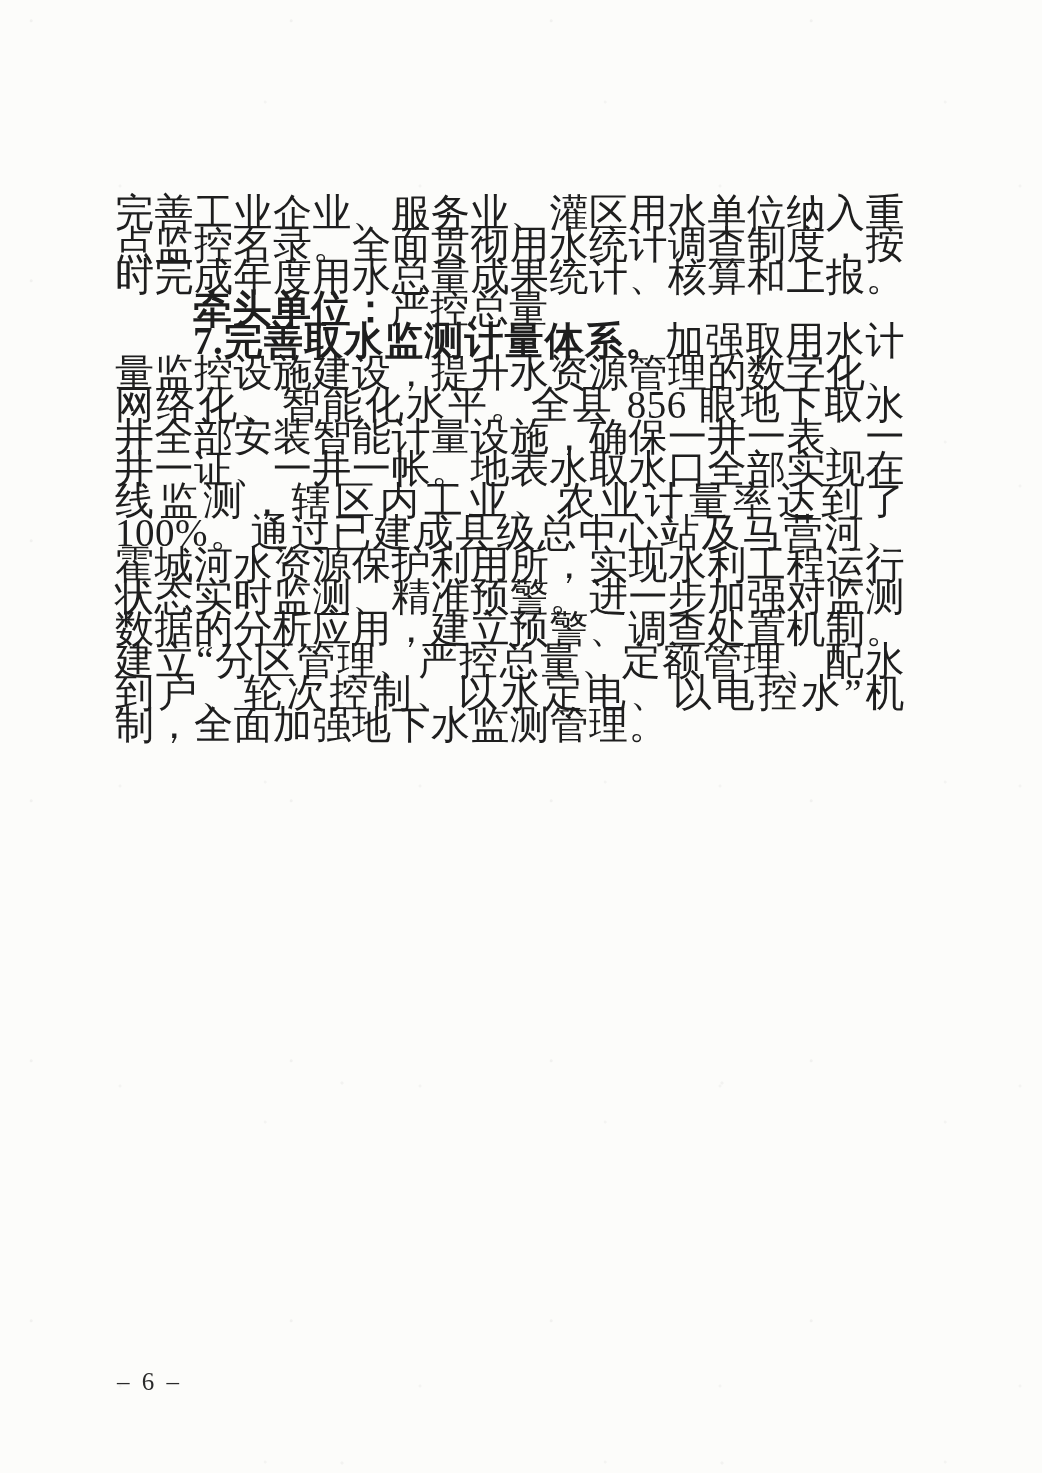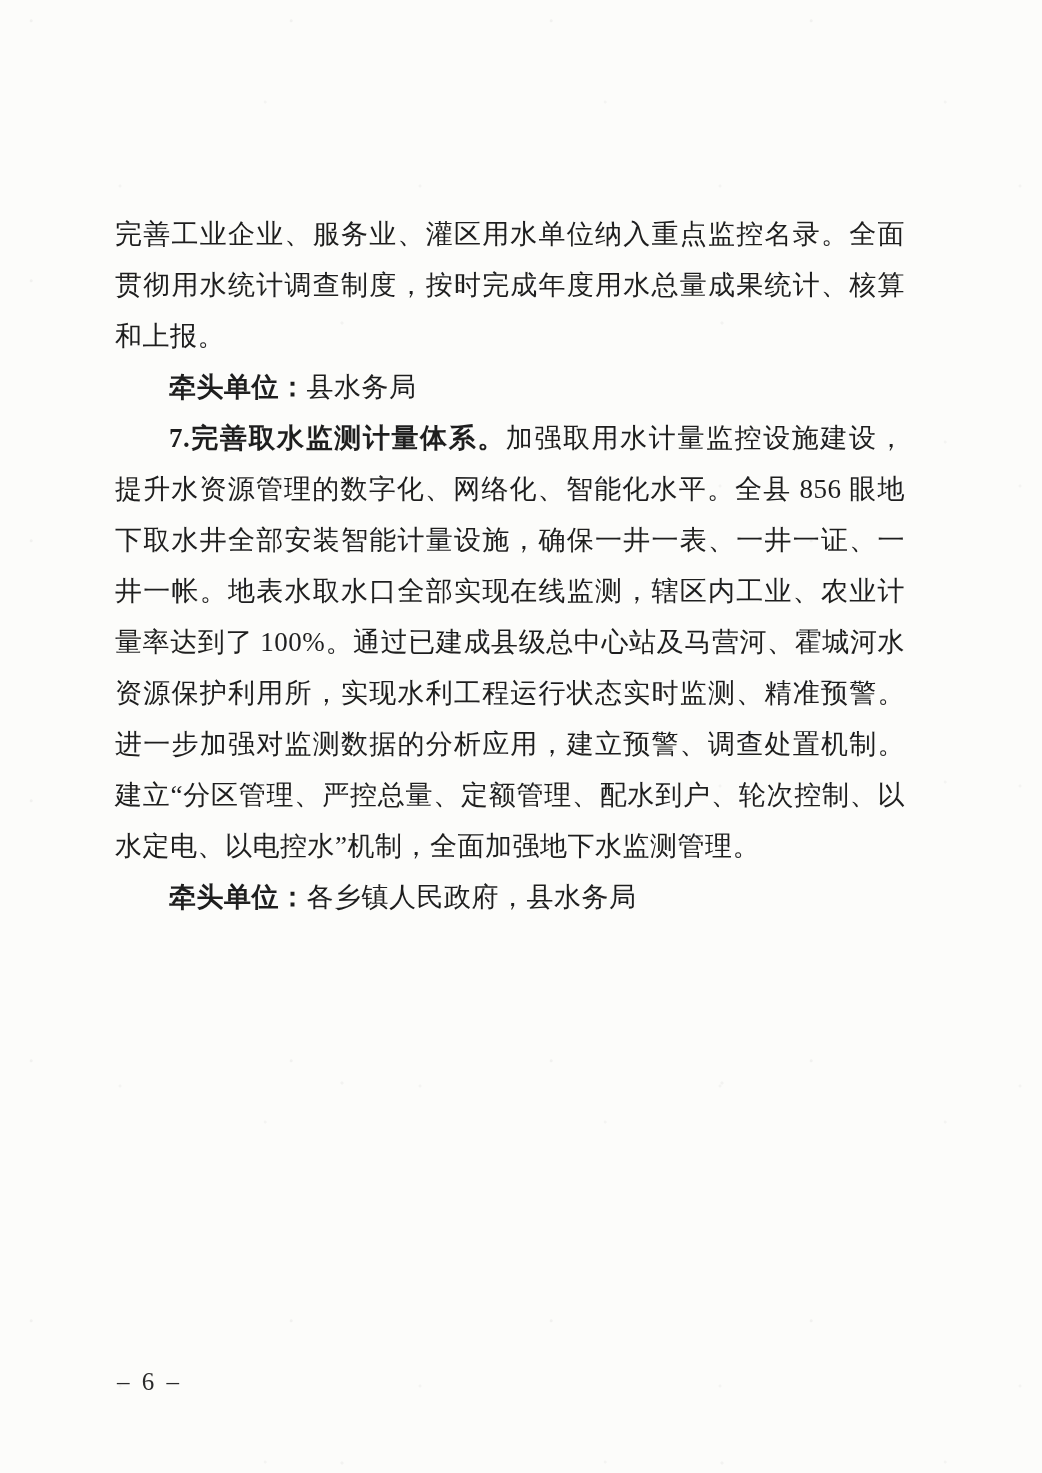--- a/index.html
+++ b/index.html
@@ -26,24 +26,24 @@
       radial-gradient(circle at 12% 8%, rgba(120,120,120,0.08) 1px, transparent 2px),
       radial-gradient(circle at 78% 30%, rgba(120,120,120,0.06) 1px, transparent 2px),
       radial-gradient(circle at 40% 62%, rgba(120,120,120,0.06) 1px, transparent 2px),
       radial-gradient(circle at 90% 85%, rgba(120,120,120,0.07) 1px, transparent 2px);
     background-size: 260px 260px, 340px 340px, 300px 300px, 380px 380px;
     pointer-events: none;
   }
   .content {
     position: absolute;
     left: 115px;
-    top: 209px;
+    top: 197px;
     width: 790px;
-    font-size: 27px;
-    line-height: 51px;
+    font-size: 39px;
+    line-height: 32px;
     text-align: justify;
     text-justify: inter-ideograph;
     letter-spacing: 0.5px;
   }
   .content p.para {
     margin: 0;
   }
   .content p.para.indent {
     text-indent: 2em;
   }
@@ -57,18 +57,17 @@
     letter-spacing: 3px;
     color: #2a2a2a;
   }
 </style>
 </head>
 <body>
 
 <div class="page">
   <div class="content" id="doc-body">
       <p class="para"><span class="run">完善工业企业、服务业、灌区用水单位纳入重点监控名录。全面贯彻用水统计调查制度，按时完成年度用水总量成果统计、核算和上报。</span></p>
-      <p class="para indent"><span class="run bold">牵头单位：</span><span class="run">县水务局</span></p>
+      <p class="para indent"><span class="run bold">牵头单位：</span><span class="run">严控总量</span></p>
       <p class="para indent"><span class="run bold">7.完善取水监测计量体系。</span><span class="run">加强取用水计量监控设施建设，提升水资源管理的数字化、网络化、智能化水平。全县 856 眼地下取水井全部安装智能计量设施，确保一井一表、一井一证、一井一帐。地表水取水口全部实现在线监测，辖区内工业、农业计量率达到了 100%。通过已建成县级总中心站及马营河、霍城河水资源保护利用所，实现水利工程运行状态实时监测、精准预警。进一步加强对监测数据的分析应用，建立预警、调查处置机制。建立“分区管理、严控总量、定额管理、配水到户、轮次控制、以水定电、以电控水”机制，全面加强地下水监测管理。</span></p>
-      <p class="para indent"><span class="run bold">牵头单位：</span><span class="run">各乡镇人民政府，县水务局</span></p>
     </div>
   <div class="page-number">– 6 –</div>
 </div>
 
 </body></html>

